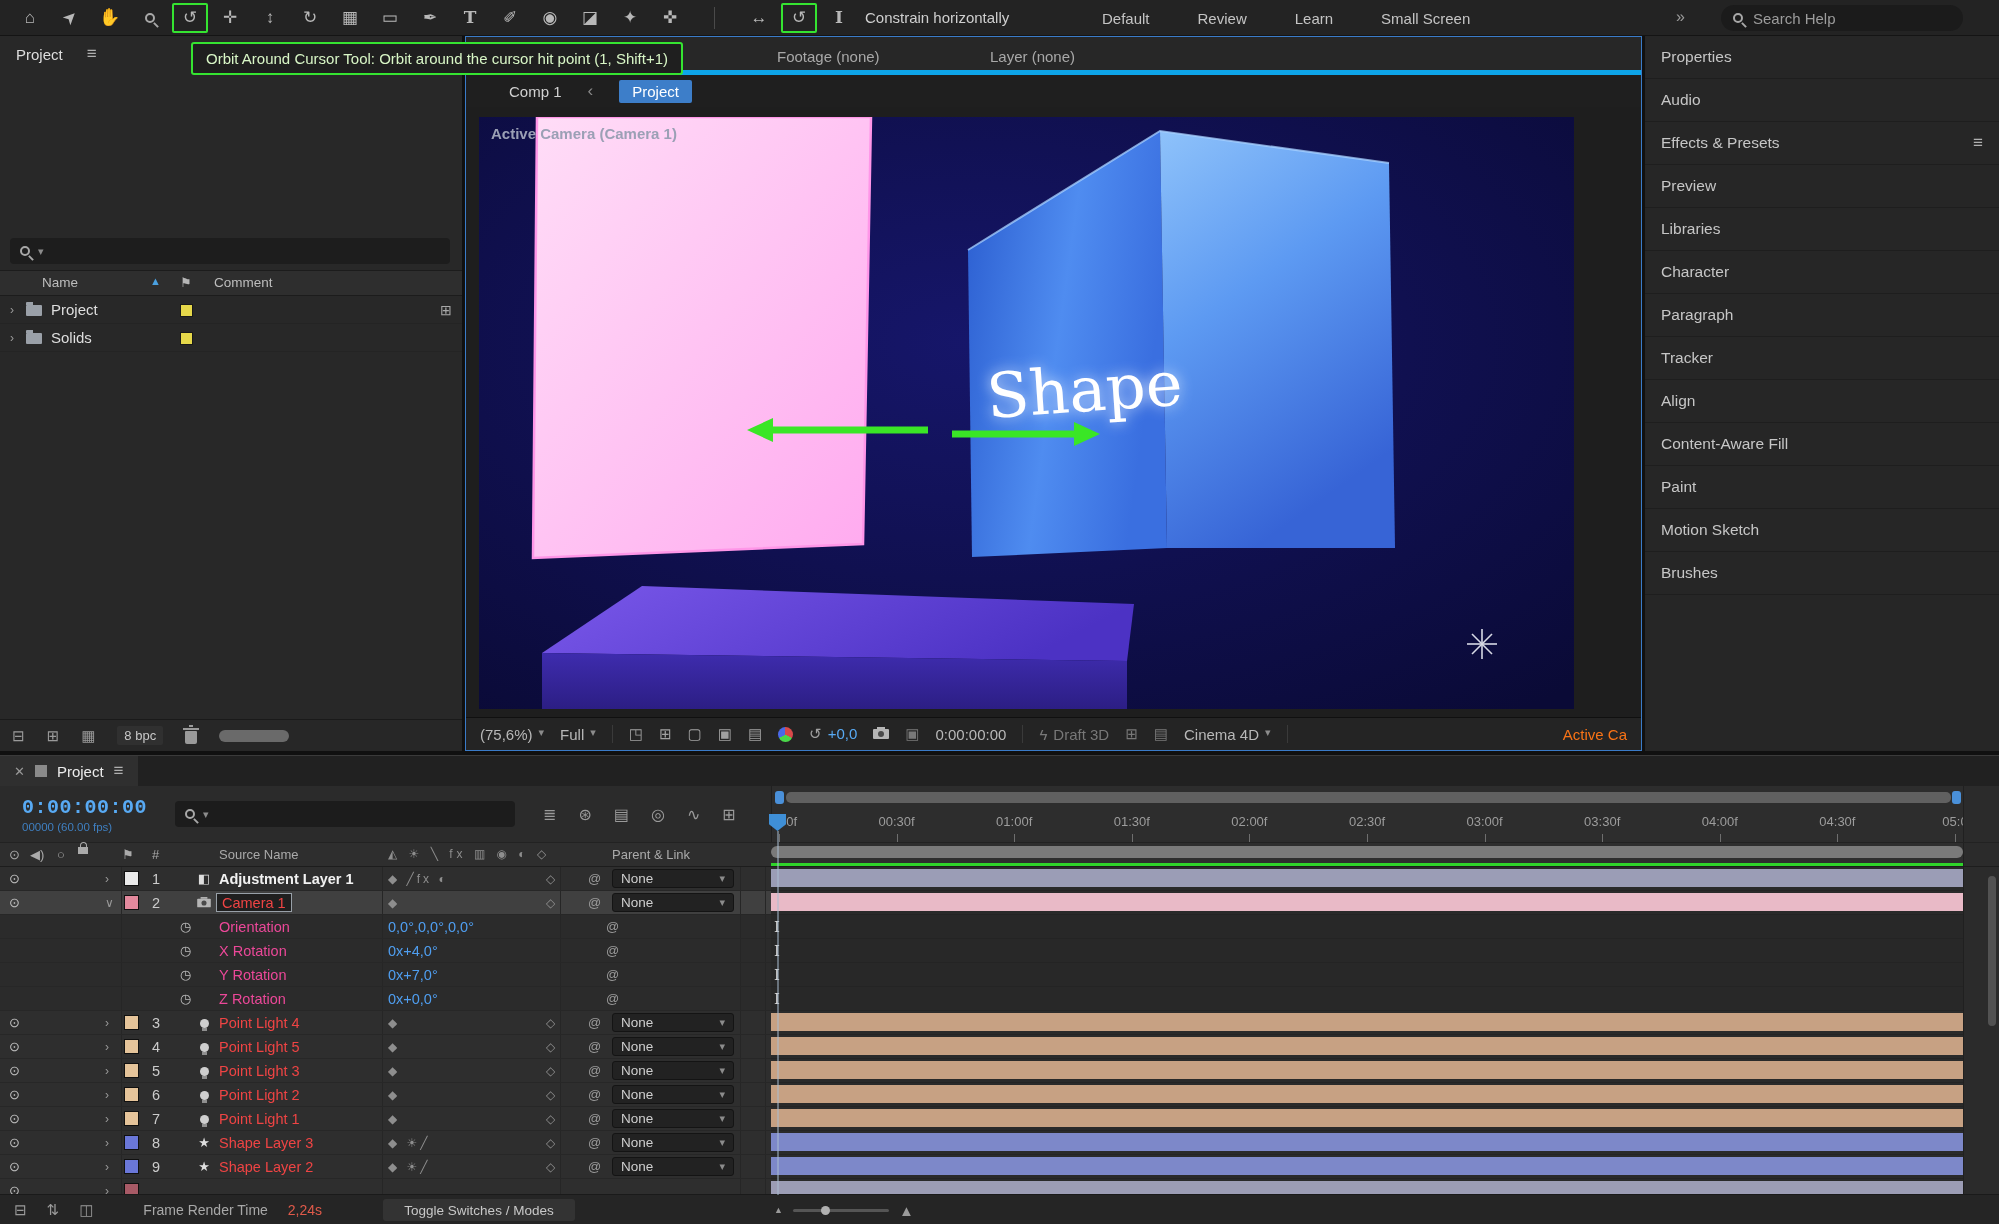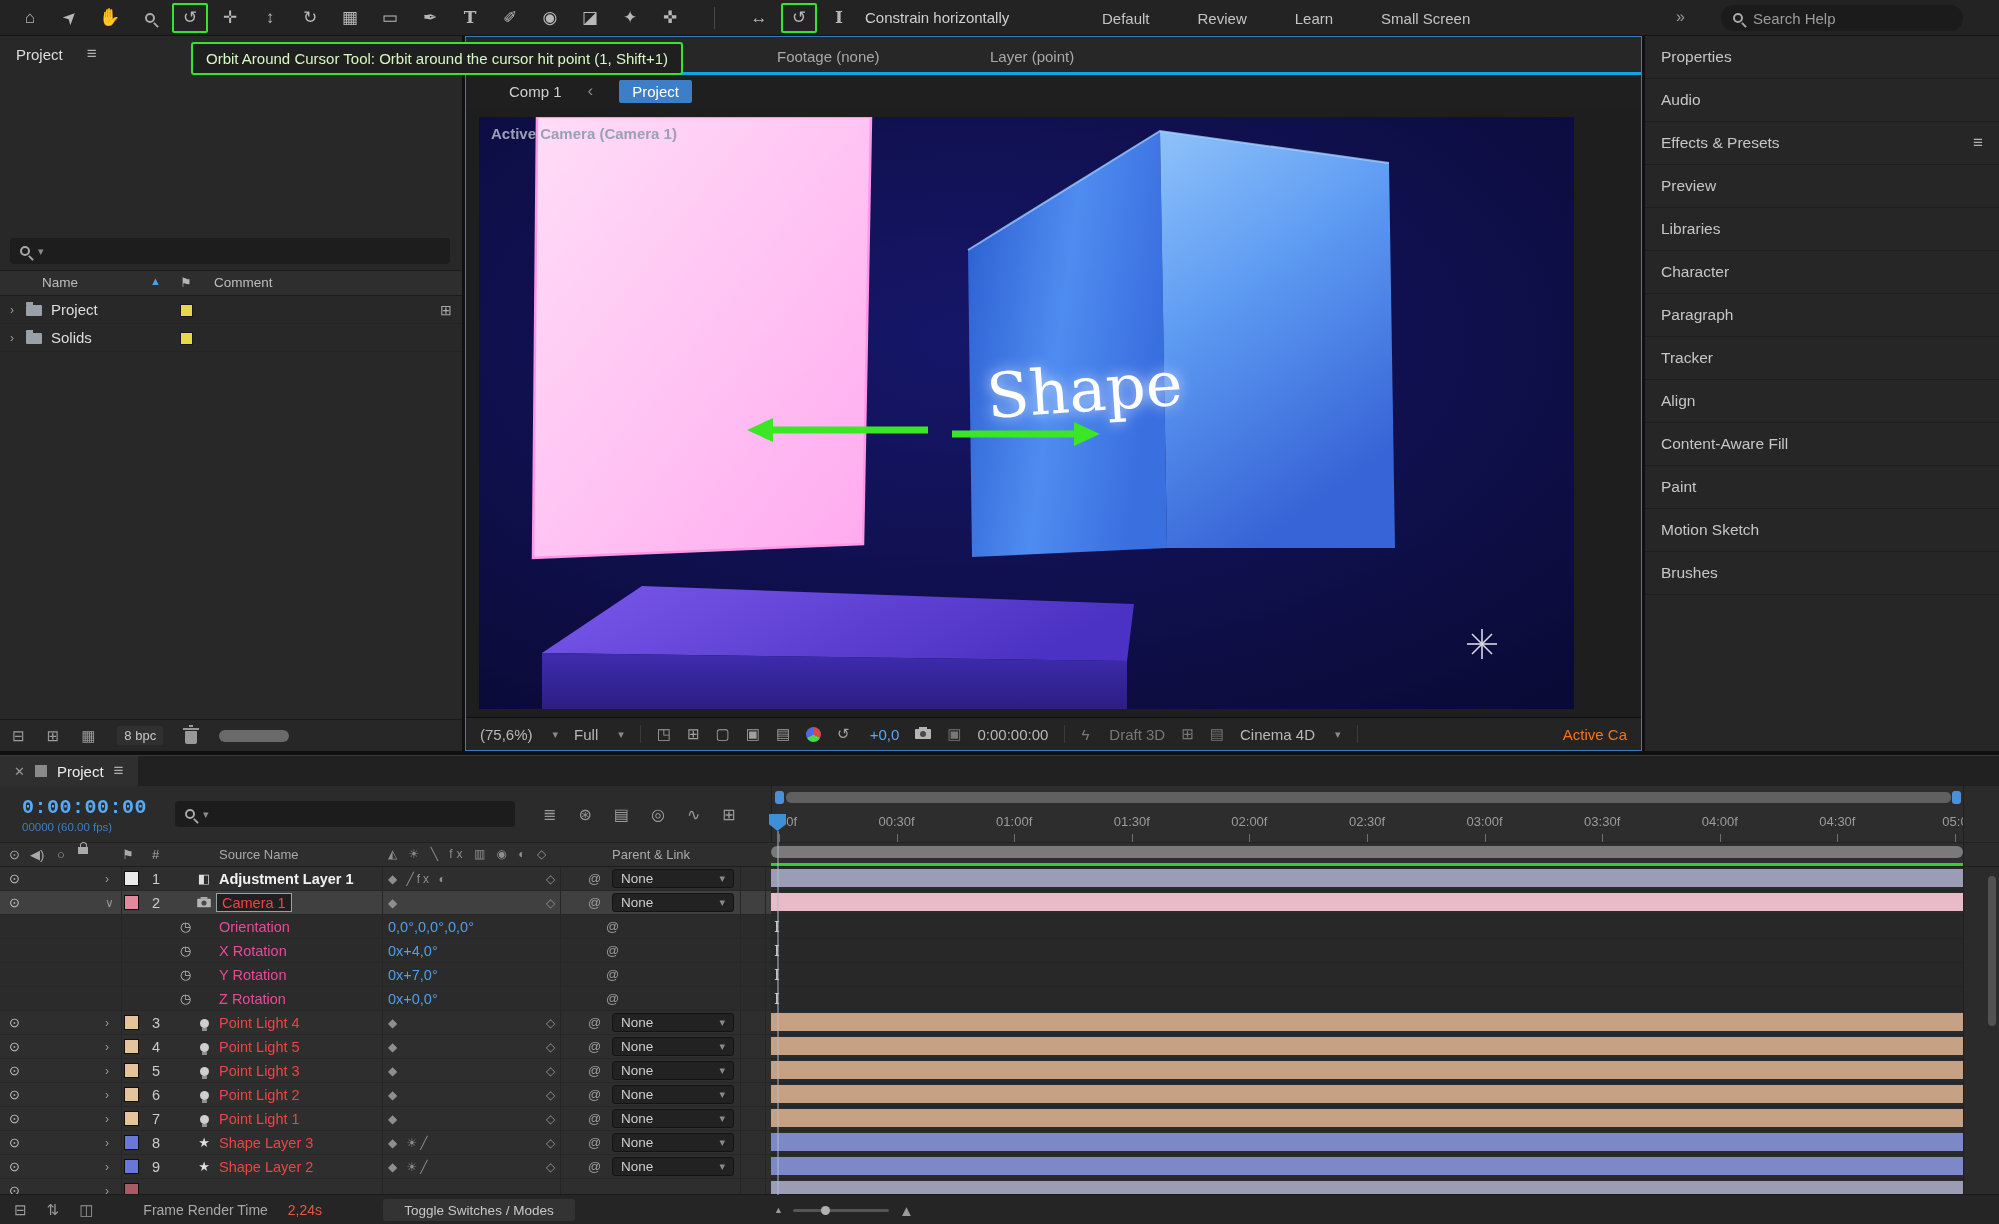--- a/index.html
+++ b/index.html
@@ -64,32 +64,32 @@
   .pp-bico{color:#9a9a9a;font-size:15px}
   .depth{color:#c9c9c9;font-size:13px;background:#303030;padding:2px 7px;border-radius:2px}
   .trash{width:12px;height:13px;position:relative;background:#9a9a9a;border-radius:1px 1px 2px 2px;margin-top:4px}
   .trash::before{content:"";position:absolute;left:-2px;top:-3px;width:16px;height:2px;background:#9a9a9a}
   .trash::after{content:"";position:absolute;left:4px;top:-6px;width:4px;height:2px;background:#9a9a9a}
   .pp-pill{width:70px;height:12px;border-radius:6px;background:#6a6a6a}
 
   
   #viewer-panel{position:absolute;left:465px;top:36px;width:1177px;height:715px;background:#1e1e1e;
                 border:1px solid #3a7bc8;display:flex;flex-direction:column;overflow:hidden}
-  .vp-tabs1{height:38px;background:#272727;position:relative;border-bottom:3px solid #0ea5e9;flex:none}
+  .vp-tabs1{height:38px;background:#272727;position:relative;border-bottom:5px solid #0ea5e9;flex:none}
   .vp-tab{position:absolute;top:0;height:38px;display:flex;align-items:center;color:#a8a8a8}
   .vp-tab.t1{left:311px}.vp-tab.t2{left:524px}
   .vp-tabs2{height:32px;background:#1f1f1f;display:flex;align-items:center;padding-left:43px;gap:26px;flex:none}
   .comp-name{color:#d0d0d0}
   .nav-chev{color:#8a8a8a;font-size:17px}
   .proj-chip{background:#3d7ec9;color:#fff;height:23px;display:flex;align-items:center;padding:0 13px;border-radius:2px}
   .vp-content{flex:1;position:relative;background:#1e1e1e}
   .vp-content svg{position:absolute;left:13px;top:10px}
   .vp-status{height:33px;background:#242424;border-top:1px solid #101010;display:flex;align-items:center;
              gap:16px;padding:0 14px;flex:none;color:#b8b8b8;overflow:hidden;white-space:nowrap}
-  .sb-item{display:flex;align-items:center;gap:20px}
+  .sb-item{display:flex;gap:6px}
   .sb-ico{color:#a0a0a0;font-size:15px}
   .sb-ico.dim,.sb-dim{color:#787878}
   .sb-sep{width:1px;height:18px;background:#3a3a3a}
   .sb-blue{color:#58aaf4}
   .rgbico{width:15px;height:15px;border-radius:50%;display:inline-block;
           background:conic-gradient(#d84a4a 0 120deg,#4ad84a 120deg 240deg,#4a6ae8 240deg 360deg)}
   .camico{position:relative;width:16px;height:10px;background:#b5b5b5;border-radius:1px;display:inline-block}
   .camico::before{content:"";position:absolute;left:5px;top:2px;width:6px;height:6px;border-radius:50%;background:#4a4a4a}
   .camico::after{content:"";position:absolute;left:4px;top:-2px;width:8px;height:2px;background:#b5b5b5}
   .sb-right{margin-left:auto;color:#f97316}
@@ -324,21 +324,21 @@
         </span>
       <span class="depth">8 bpc</span>
       <span class="trash"></span>
       <span class="pp-pill"></span>
     </div>
   </div>
 
   <div id="viewer-panel">
     <div class="vp-tabs1">
       <span class="vp-tab t1">Footage (none)</span>
-      <span class="vp-tab t2">Layer (point)</span>
+      <span class="vp-tab t2">Layer (none)</span>
     </div>
     <div class="vp-tabs2">
       <span class="comp-name">Comp 1</span>
       <span class="nav-chev">‹</span>
       <span class="proj-chip">Project</span>
     </div>
     <div class="vp-content">
       <svg width="1095" height="592" viewBox="0 0 1095 592">
         <defs>
           <radialGradient id="bgGrad" cx="45%" cy="38%" r="80%">

